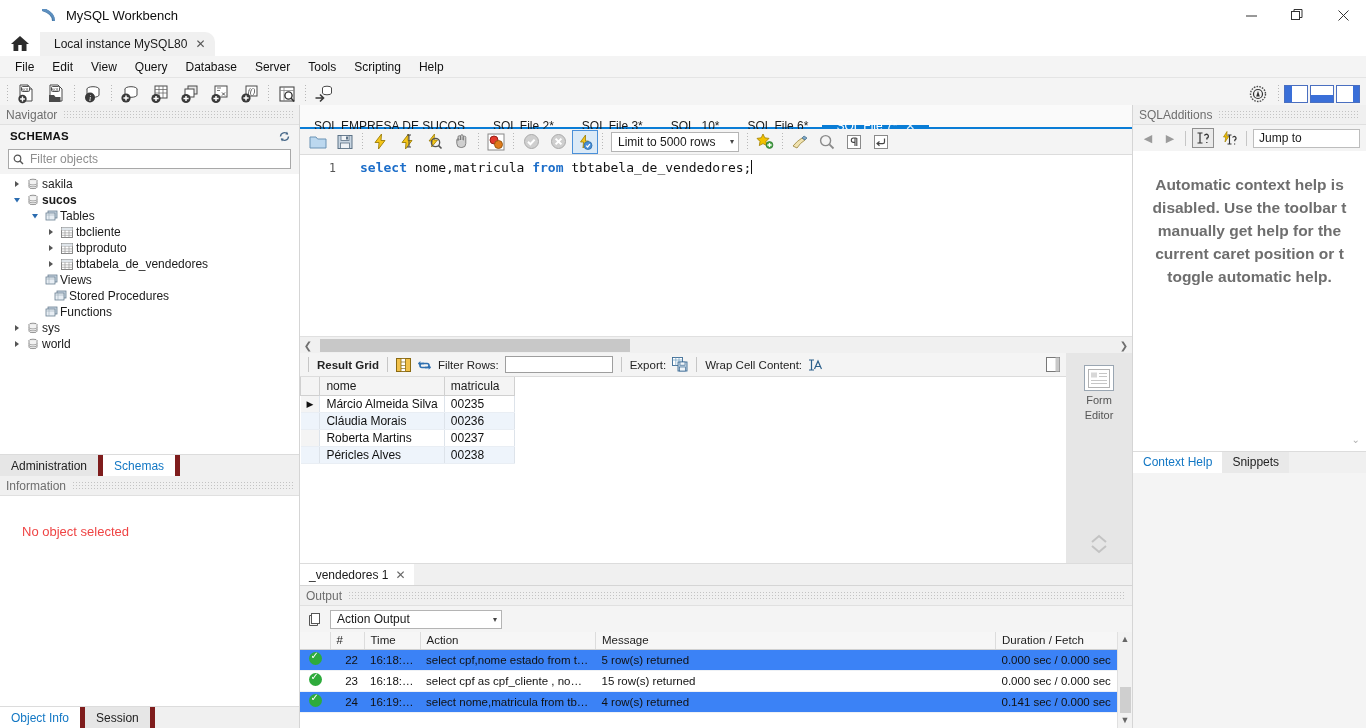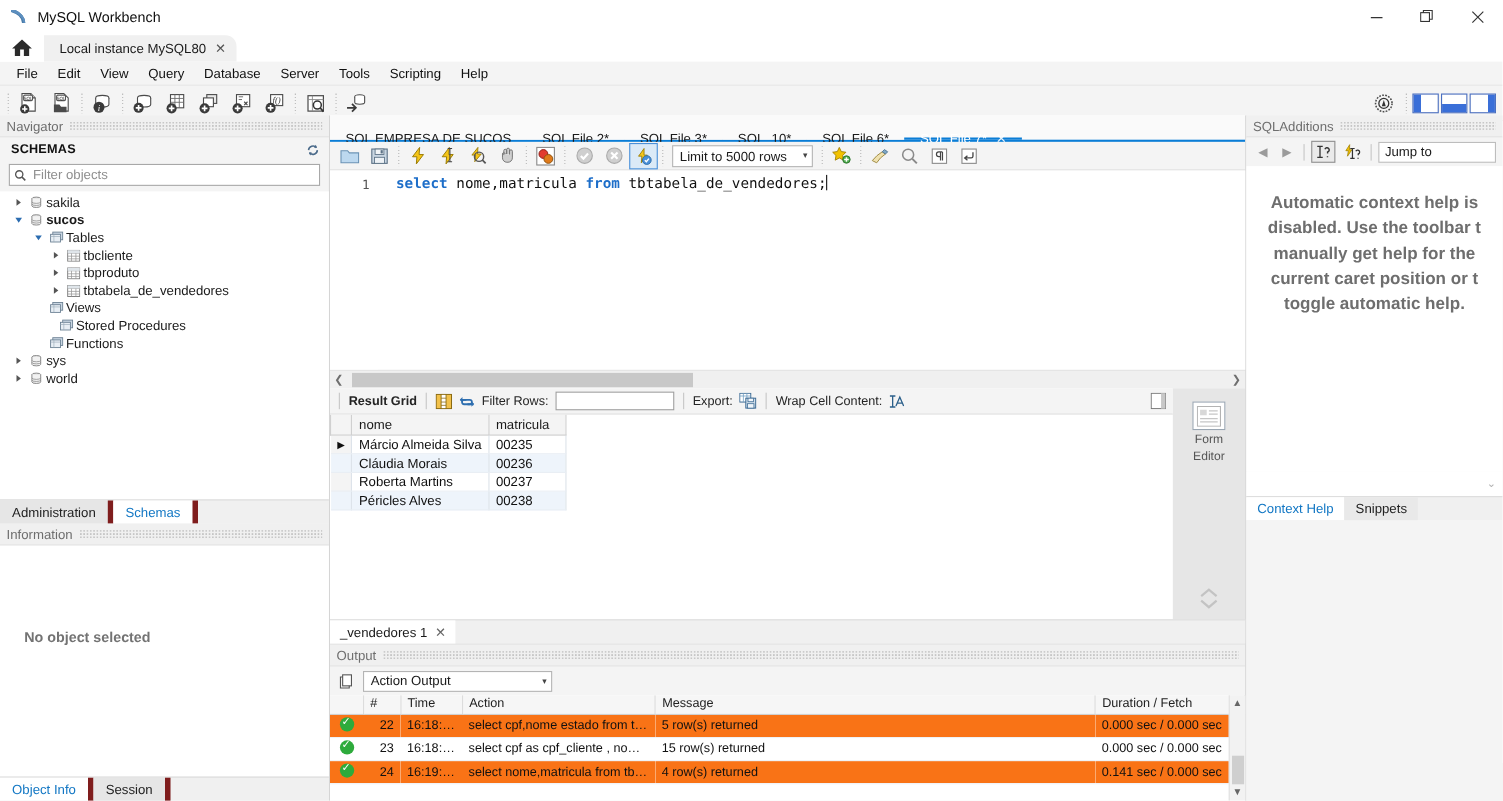--- a/index.html
+++ b/index.html
@@ -11,21 +11,21 @@
     font-family: "Liberation Sans", sans-serif;
     font-size: 12px;
     color: #1a1a1a;
     -webkit-font-smoothing: antialiased;
   }
   .app { position: relative; width: 1366px; height: 728px; }
 
   
   .titlebar {
     height: 30px; background: #ffffff; display: flex; align-items: center;
-    padding-left: 8px; position: relative;
+    padding-left: 8px; position: relative; margin-left: 32px;
   }
   .titlebar .logo { width: 18px; height: 18px; margin-right: 8px; flex: 0 0 auto; }
   .titlebar .apptitle { font-size: 13px; color: #0f0f0f; }
   .winbtns { position: absolute; right: 0; top: 0; height: 30px; display: flex; }
   .winbtn { width: 46px; height: 30px; display: flex; align-items: center; justify-content: center; }
 
   
   .tabrow {
     height: 26px; background: #ffffff; display: flex; align-items: flex-end;
     border-bottom: 0;
@@ -100,21 +100,21 @@
   .tnode .ico { width: 18px; display: flex; align-items: center; justify-content: center; flex: 0 0 auto; }
   .tnode.bold { font-weight: bold; }
 
   .navtabs { height: 22px; background: #f0f0f0; display: flex; align-items: stretch;
              border-top: 1px solid #dcdcdc; }
   .navtab { padding: 0 11px; display: flex; align-items: center; font-size: 12px;
             color: #222; background: #e6e6e6; border-right: 5px solid #7f1d1d; }
   .navtab.active { background: #ffffff; color: #1277c4; }
 
   .infopane { flex: 0 0 auto; height: 210px; background: #ffffff; }
-  .infotext { padding: 28px 0 0 22px; font-size: 13px; font-weight: bold; color: #737373; margin-top: 48px; }
+  .infotext { padding: 28px 0 0 22px; font-size: 13px; font-weight: normal; color: #ef4444; }
 
   .bottomtabs { height: 22px; background: #f0f0f0; display: flex; border-top: 1px solid #dcdcdc; }
 
   
   .sqltabs { height: 24px; background: #fafafa; display: flex; align-items: stretch;
              border-bottom: 2px solid #0a7dd6; }
   .sqltab { padding: 0 14px; display: flex; align-items: center; gap: 8px;
             font-size: 12px; color: #1a1a1a; background: #fafafa; margin-top: 20px; }
   .sqltab.active { background: #0a7dd6; color: #ffffff; }
   .sqltab .x { font-size: 12px; opacity: .9; }
@@ -197,21 +197,21 @@
   .outsel { height: 26px; display: flex; align-items: center; gap: 7px; padding: 0 8px; background: #f4f4f4; }
   .actsel { width: 172px; height: 19px; background: #fff; border: 1px solid #b4b4b4;
             display: flex; align-items: center; justify-content: space-between;
             padding: 0 4px 0 6px; font-size: 12px; }
   .outtable { flex: 1; background: #fff; overflow: hidden; position: relative; }
   table.otab { width: 100%; border-collapse: collapse; font-size: 11.5px; table-layout: fixed; }
   table.otab th { background: #f6f6f6; border-right: 1px solid #dcdcdc; border-bottom: 1px solid #d0d0d0;
                   font-weight: normal; text-align: left; padding: 2px 6px; height: 17px; color: #222; }
   table.otab td { border-bottom: 1px solid #eef1f5; padding: 2px 6px; height: 21px;
                   color: #111; white-space: nowrap; overflow: hidden; text-overflow: ellipsis; }
-  table.otab tr.zebra td { background: #f97316; }
+  table.otab tr.zebra td { background: #3b82f6; }
   .okdot { width: 13px; height: 13px; border-radius: 50%; background: #2eab3c; display: inline-block;
            position: relative; }
   .okdot:after { content: "✓"; position: absolute; left: 2px; top: -2px; color: #fff; font-size: 10px; }
   .c-status { width: 30px; text-align: center; }
   .c-num { width: 34px; text-align: right; }
   .c-time { width: 56px; }
   .c-dur { width: 136px; }
   .vscroll-out { position: absolute; right: 0; top: 0; bottom: 0; width: 15px; background: #f2f2f2;
                  border-left: 1px solid #e0e0e0; }
   .vs-ar { height: 15px; text-align: center; font-size: 9px; color: #666; line-height: 15px; }

